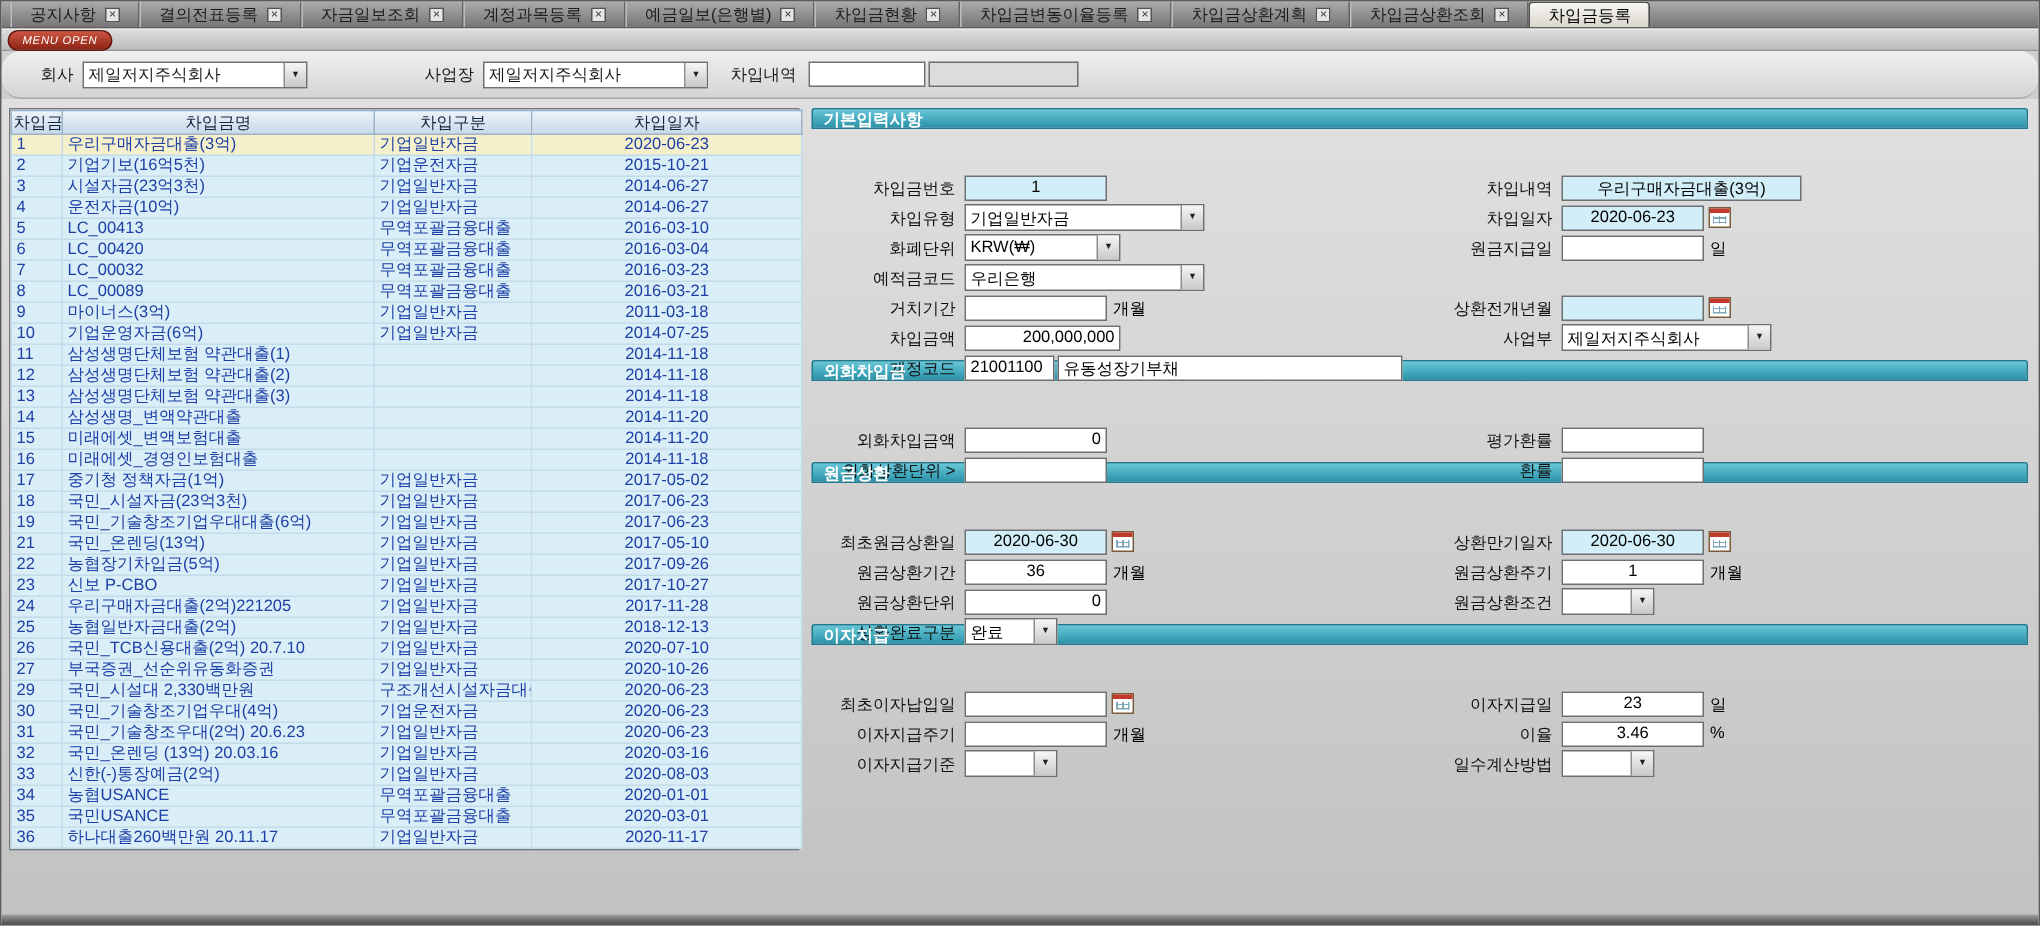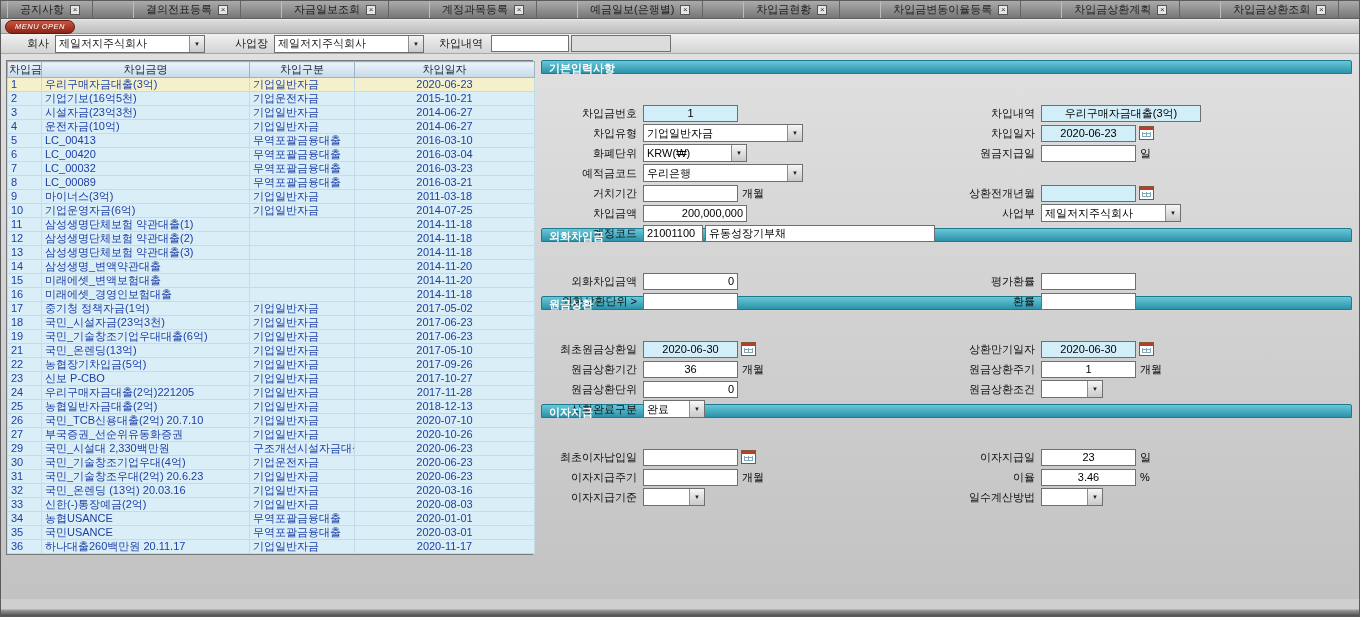--- a/index.html
+++ b/index.html
@@ -1,32 +1,32 @@
 <!DOCTYPE html>
 <html><head>
 <meta charset="utf-8">
 <style>
   * { margin:0; padding:0; box-sizing:border-box; font-family:"Liberation Sans","DejaVu Sans",sans-serif; }
   html,body { background:#8a8a8a; }
   .app { position:relative; width:1360px; height:617px; background:#cfcfcf; border:1px solid #5a5a5a; overflow:hidden; }
 
   
-  .tabbar { height:18px; background:linear-gradient(#ababab,#767676); border-bottom:1px solid #5f5f5f; display:flex; align-items:stretch; padding-left:6px;gap:40px; }
+  .tabbar { height:18px; background:linear-gradient(#ababab,#767676); border-bottom:1px solid #5f5f5f; display:flex; align-items:stretch; padding-left:6px; }
   .tab { display:flex; align-items:center; gap:6px; padding:0 12px; font-size:11px; color:#1c1c1c; border-right:1px solid #646464; border-left:1px solid #bdbdbd; white-space:nowrap; cursor:default; }
   .tclose { display:inline-block; width:10px; height:10px; background:#e6e6e6; border:1px solid #555; font-size:8px; line-height:8px; text-align:center; color:#333; }
   .tab.active { background:linear-gradient(#f7f6f1,#d9d6cd); border:1px solid #4e4e4e; border-bottom:none; color:#000; border-radius:3px 3px 0 0; }
 
   
   .menubar { height:15px; background:linear-gradient(#dcdcdc,#bdbdbd); border-top:1px solid #e9e9e9; border-bottom:1px solid #979797; display:flex; align-items:center; padding-left:4px; }
   .menu-open-btn { background:linear-gradient(#cc5440,#8d2315); color:#fff; font-size:7.5px; font-weight:normal; font-style:italic; line-height:9px; padding:1px 9px 2px; border-radius:7px; border:1px solid #63170d; letter-spacing:.5px; cursor:pointer; }
 
   
-  .toolhead { height:20px; background:linear-gradient(#f0f0f0,#d4d4d4); border-bottom:1px solid #a8a8a8; display:flex; align-items:center; font-size:11px; color:#1a1a1a; }
+  .toolhead { height:32px; background:linear-gradient(#f0f0f0,#d4d4d4); border-bottom:1px solid #a8a8a8; display:flex; align-items:center; font-size:11px; color:#1a1a1a;border-radius:13px; }
   .toolhead .lbl { margin-right:6px; white-space:nowrap; }
-  .ml26{margin-left:26px}.ml58{margin-left:30px}.ml15{margin-left:15px}.ml2{margin-left:2px}
+  .ml26{margin-left:26px}.ml58{margin-left:78px}.ml15{margin-left:15px}.ml2{margin-left:2px}
 
   
   .combo { display:inline-flex; align-items:center; border:1px solid #6f6f6f; background:#fff; height:18px; }
   .combo .ctext { flex:1; padding:0 3px; font-size:11px; overflow:hidden; white-space:nowrap; }
   .combo .cbtn { width:15px; align-self:stretch; background:linear-gradient(#f6f6f6,#c9c9c9); border-left:1px solid #8d8d8d; display:flex; align-items:center; justify-content:center; font-size:6px; color:#222; }
 
   
   .main { display:flex; align-items:flex-start; padding:6px 5px 0 5px; height:545px; background:linear-gradient(#e0e0e0,#c2c2c2); }
 
   

